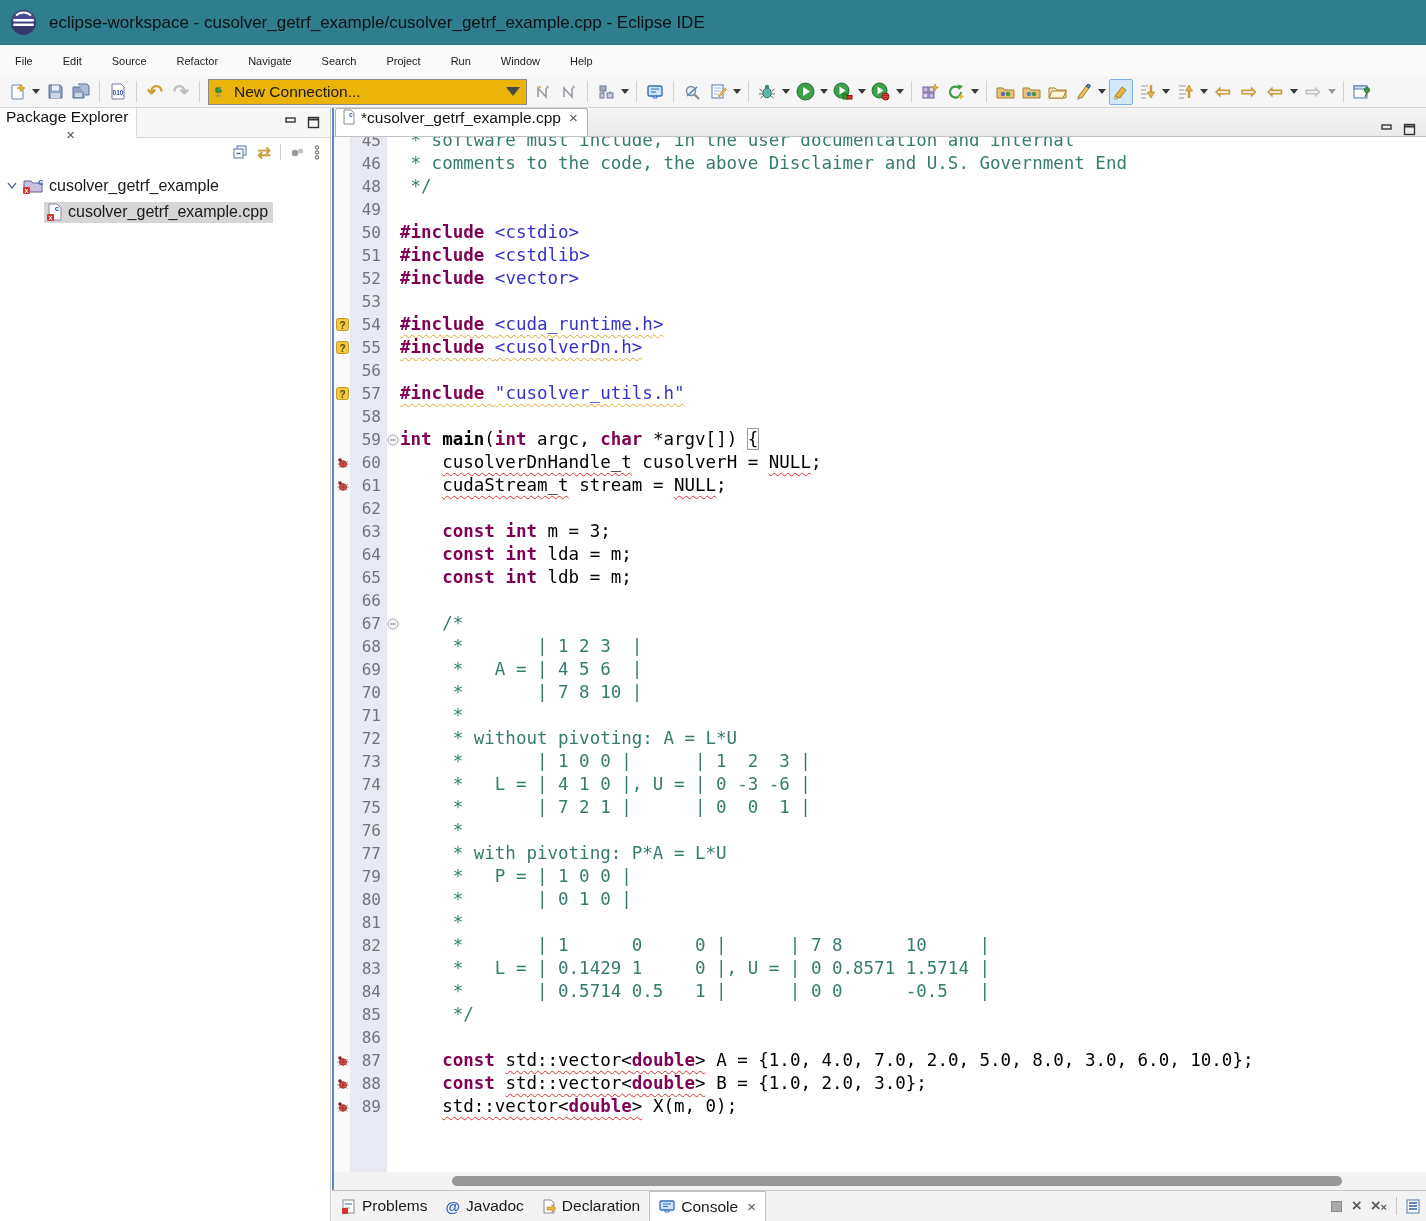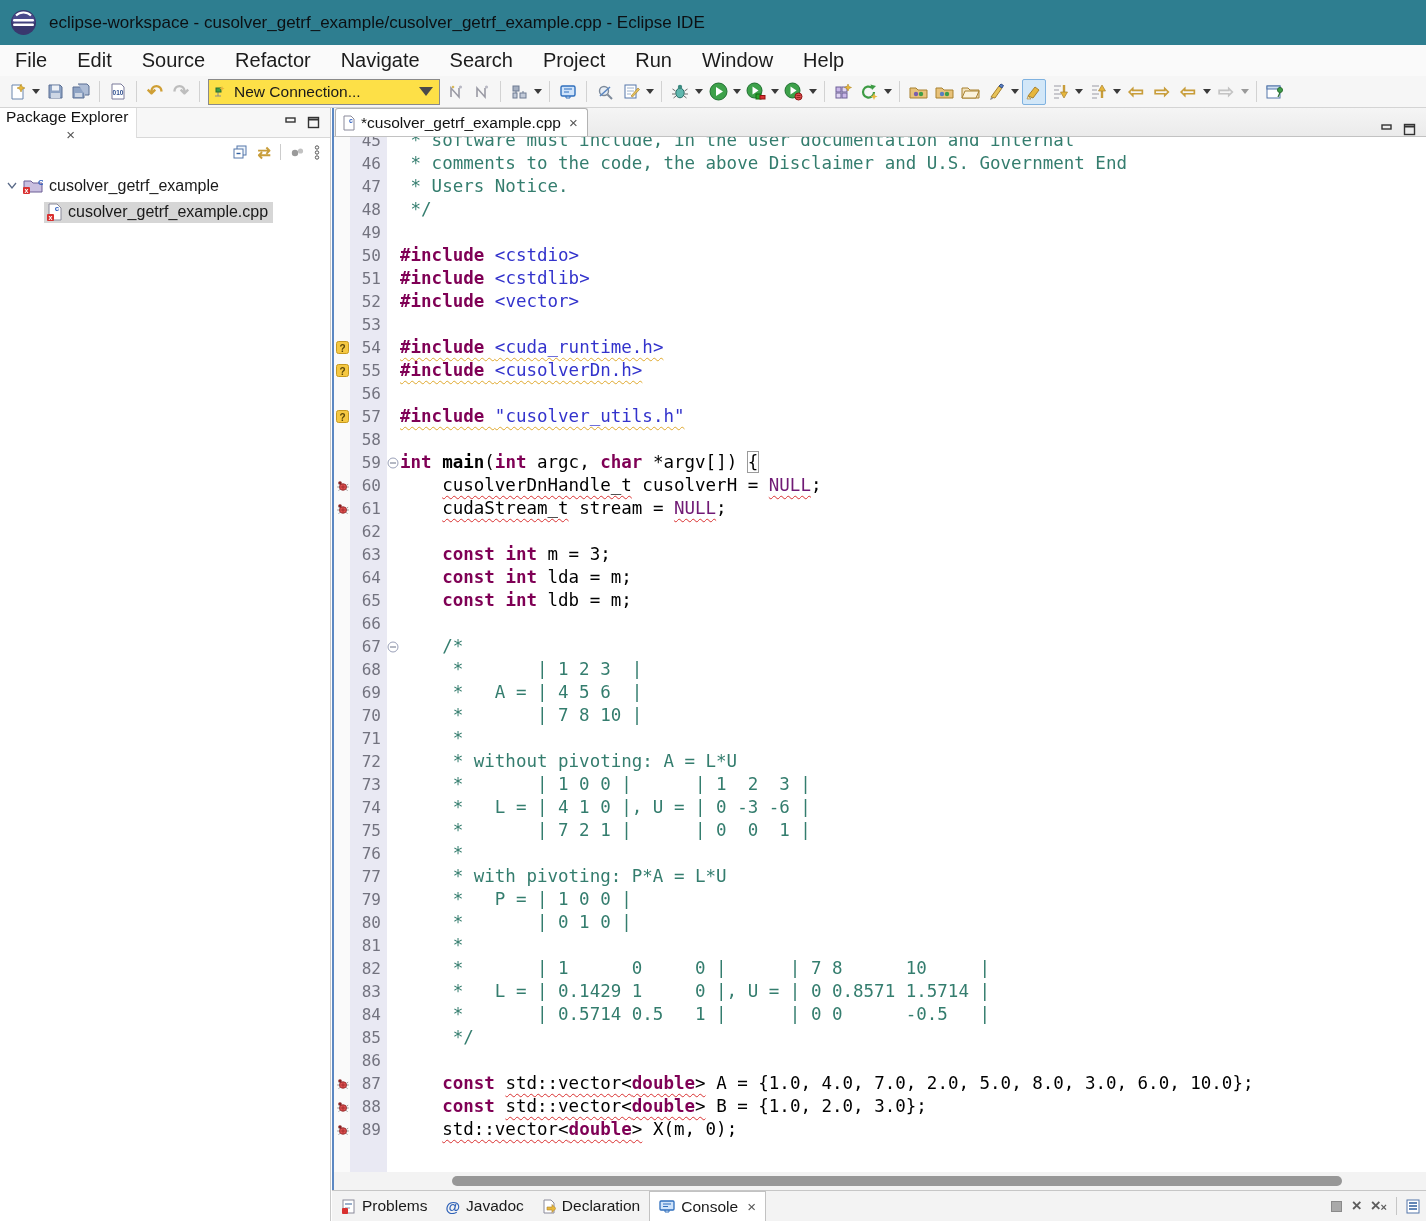--- a/index.html
+++ b/index.html
@@ -2,32 +2,32 @@
 <html><head>
 <meta charset="utf-8">
 <style>
   * { margin:0; padding:0; box-sizing:border-box; }
   html,body { width:1426px; height:1221px; overflow:hidden; background:#fff;
     font-family:"Liberation Sans", sans-serif; }
   .titlebar { position:absolute; left:0; top:0; width:1426px; height:45px;
     background:#2e7e90; display:flex; align-items:center; padding-left:10px; }
   .titlebar .ttl { color:#0c1013; font-size:17px; margin-left:12px; }
   .menubar { position:absolute; left:0; top:45px; width:1426px; height:31px;
-    background:#fafafa; display:flex; align-items:center; font-size:20px; color:#1c1c1c; }
+    background:#fafafa; display:flex; align-items:center; font-size:11px; color:#1c1c1c; }
   .mi { padding:0 15px; height:100%; display:flex; align-items:center; }
   .toolbar { position:absolute; left:0; top:76px; width:1426px; height:32px;
     background:#f6f6f6; border-bottom:1px solid #d4d4d4; display:flex; align-items:center;
     padding-left:4px; overflow:hidden; }
   .tb { height:26px; min-width:24px; display:flex; align-items:center; justify-content:center;
     margin:0 1px; }
   .dd { width:0; height:0; border-left:4px solid transparent; border-right:4px solid transparent;
     border-top:5px solid #3a3a3a; margin:0 2px; }
   .tsep { width:1px; height:21px; background:#d2d2d2; margin:0 5px; flex:none; }
   .uglyph { font-size:19px; font-weight:bold; line-height:20px; }
-  .combo { width:232px; height:26px; background:#fde047; border:1px solid #8a8a8a;
+  .combo { width:319px; height:26px; background:#eab308; border:1px solid #8a8a8a;
     display:flex; align-items:center; padding:0 2px 0 5px; margin:0 3px; }
   .combo .ctext { flex:1; font-size:15.5px; color:#1a1a1a; margin-left:5px; white-space:nowrap; overflow:hidden; }
   .combo .bigdd { width:0; height:0; border-left:7px solid transparent; border-right:7px solid transparent;
     border-top:9px solid #4a4a4a; margin-right:4px; }
   .press { background:#d2e7f8; border:1px solid #7fb2e0; border-radius:2px; }
 
   .explorer { position:absolute; left:0; top:108px; width:331px; height:1113px;
     background:#fff; border-right:1px solid #c9c9c9; }
   .exp-head { height:30px; display:flex; align-items:center; border-bottom:1px solid #d8d8d8;
     background:#f7f7f7; }
@@ -39,36 +39,36 @@
     gap:9px; padding-right:10px; background:#fff; }
   .tree { padding-top:6px; font-size:16px; color:#1a1a1a; }
   .trow { height:27px; display:flex; align-items:center; }
   .sel { background:#d6d6d6; padding:1px 5px 2px 2px; display:flex; align-items:center; }
 
   .editor-col { position:absolute; left:332px; top:108px; width:1094px; height:1082px;
     border-left:2px solid #5b87c2; background:#fff; }
   .etabs { height:29px; background:linear-gradient(#f5f5f5,#ebebeb); border-bottom:1px solid #c2c2c2;
     display:flex; align-items:flex-end; }
   .etab { height:28px; background:#fff; border:1px solid #b3b3b3; border-bottom:none;
-    border-radius:3px 3px 0 0; display:flex; align-items:center; padding:0 9px 0 6px;
+    border-radius:3px 3px 0 0; display:flex; align-items:flex-start; padding:0 9px 0 6px;
     font-size:15.5px; color:#111; margin-left:1px; }
   .etab .x { margin-left:8px; color:#555; font-size:15px; }
   .ebody { position:absolute; left:0; top:29px; width:1288px; height:1053px; overflow:hidden; background:#fff; }
   .strip-ann { position:absolute; left:0; top:0; bottom:18px; width:16px; background:#fafafa; }
   .strip-ln { position:absolute; left:16px; top:0; bottom:18px; width:37px; background:#e9e9f3; }
   .lines { position:absolute; left:0; top:-8px; }
   .crow { display:flex; height:23px; font-family:"DejaVu Sans Mono", monospace;
     font-size:17.5px; line-height:23px; }
   .cm { width:16px; flex:none; display:flex; align-items:center; justify-content:center; }
   .cn { width:37px; flex:none; text-align:right; padding-right:6px; color:#73737f;
     font-size:16px; line-height:23px; }
   .cf { width:13px; flex:none; display:flex; align-items:center; }
   .ct { white-space:pre; color:#000; }
   .sc { color:#347d6e; } .sk { color:#7f0055; font-weight:bold; } .ss { color:#3333cc; }
-  .sn { color:#701a75; } .sb { font-weight:bold; } .sx { outline:1px solid #9a9a9a; }
+  .sn { color:#000000; } .sb { font-weight:bold; } .sx { outline:1px solid #9a9a9a; }
   .uw { text-decoration-line:underline; text-decoration-style:wavy; text-decoration-color:#dba radius; }
   .uw { text-decoration:underline wavy #dfa82c; text-decoration-thickness:1px; text-underline-offset:4px; }
   .ur { text-decoration:underline wavy #d93030; text-decoration-thickness:1px; text-underline-offset:4px; }
 
   .vscroll { position:absolute; right:22px; top:0; bottom:18px; width:16px; background:#f1f1f1; }
   .vthumb { position:absolute; left:2px; top:190px; width:11px; height:163px; background:#8d8d8d; border-radius:6px; }
   .overview { position:absolute; right:0; top:0; bottom:18px; width:22px; background:#f7f7f7; }
   .ovstrip { position:absolute; left:3px; top:9px; bottom:4px; width:14px; background:#ecebf9; border:1px solid #9a9ace; }
   .mk { position:absolute; left:4px; width:13px; height:6px; border:1px solid #cc2a2a; background:#f59a9a; }
   .mk.y { border-color:#c9940f; background:#ffd45e; }
@@ -414,26 +414,20 @@
           <span class="cm"></span>
           <span class="cn">45</span>
           <span class="cf"></span>
           <span class="ct"><span class="sc"> * software must include, in the user documentation and internal</span></span>
         </div>
         <div class="crow">
           <span class="cm"></span>
           <span class="cn">46</span>
           <span class="cf"></span>
           <span class="ct"><span class="sc"> * comments to the code, the above Disclaimer and U.S. Government End</span></span>
-        </div>
-        <div class="crow">
-          <span class="cm"></span>
-          <span class="cn">47</span>
-          <span class="cf"></span>
-          <span class="ct"><span class="sc"> * Users Notice.</span></span>
         </div>
         <div class="crow">
           <span class="cm"></span>
           <span class="cn">48</span>
           <span class="cf"></span>
           <span class="ct"><span class="sc"> */</span></span>
         </div>
         <div class="crow">
           <span class="cm"></span>
           <span class="cn">49</span>

